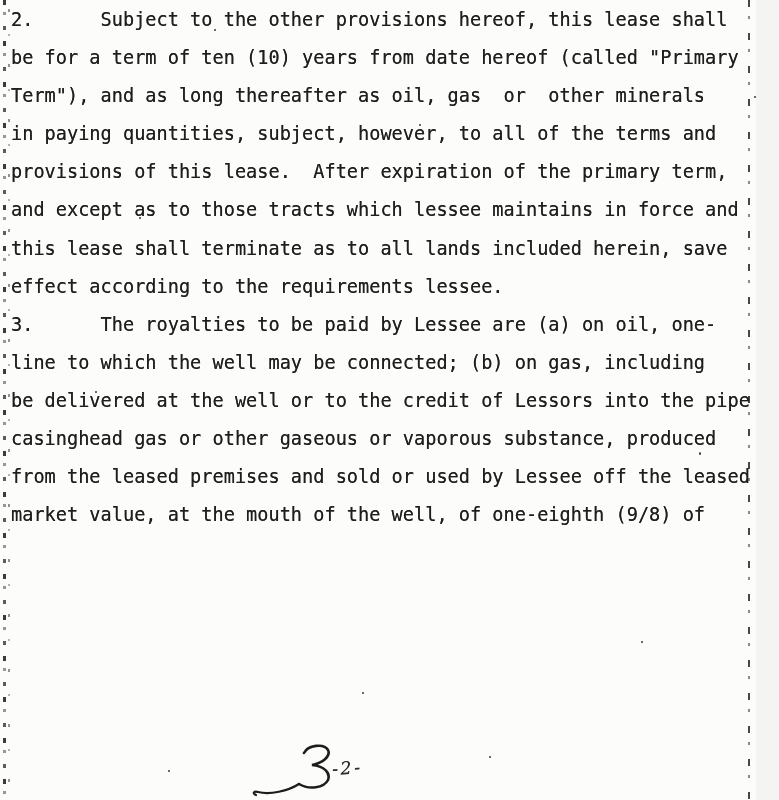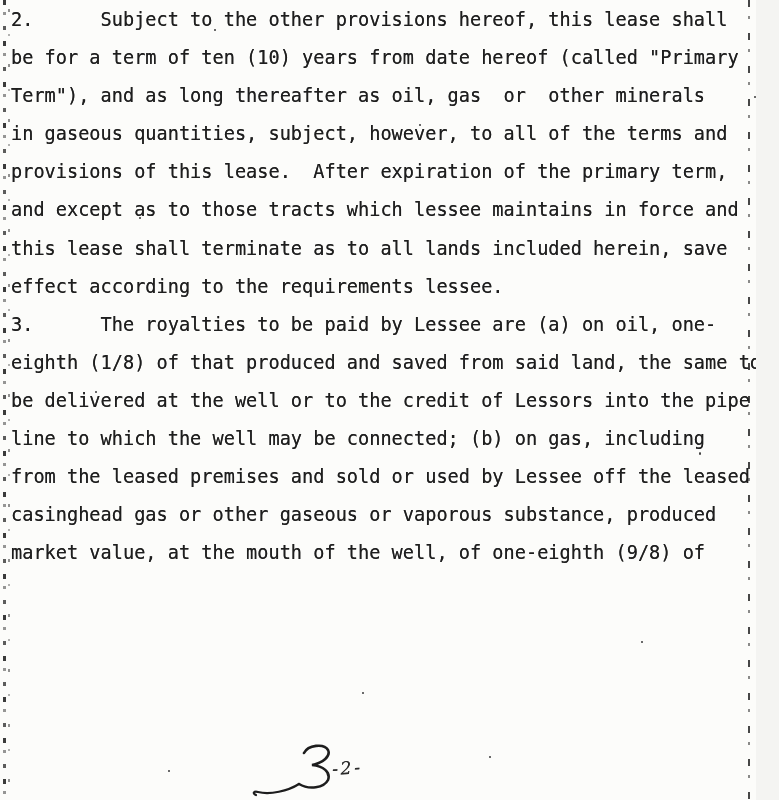--- a/index.html
+++ b/index.html
@@ -111,31 +111,30 @@
 <div class="page">
 
   <div class="edge edge-left-a"></div>
   <div class="edge edge-left-b"></div>
   <div class="edge edge-right-a"></div>
 
   <div class="text-block">
     <div class="line">2.      Subject to the other provisions hereof, this lease shall</div>
     <div class="line">be for a term of ten (10) years from date hereof (called "Primary</div>
     <div class="line">Term"), and as long thereafter as oil, gas  or  other minerals</div>
-    <div class="line">in gaseous quantities, subject, however, to all of the terms and</div>
+    <div class="line">in paying quantities, subject, however, to all of the terms and</div>
     <div class="line">provisions of this lease.  After expiration of the primary term,</div>
     <div class="line">and except as to those tracts which lessee maintains in force and</div>
     <div class="line">this lease shall terminate as to all lands included herein, save</div>
     <div class="line">effect according to the requirements lessee.</div>
     <div class="line">3.      The royalties to be paid by Lessee are (a) on oil, one-</div>
-    <div class="line">eighth (1/8) of that produced and saved from said land, the same to</div>
+    <div class="line">line to which the well may be connected; (b) on gas, including</div>
     <div class="line">be delivered at the well or to the credit of Lessors into the pipe</div>
-    <div class="line">line to which the well may be connected; (b) on gas, including</div>
+    <div class="line">casinghead gas or other gaseous or vaporous substance, produced</div>
     <div class="line">from the leased premises and sold or used by Lessee off the leased</div>
-    <div class="line">casinghead gas or other gaseous or vaporous substance, produced</div>
     <div class="line">market value, at the mouth of the well, of one-eighth (9/8) of</div>
   </div>
 
   <div class="footer-marks">
     <div class="handwritten-three" aria-label="3">
       <svg width="120" height="58" viewBox="0 0 120 58">
         <path d="M56,13 C60,5 76,3 80,10 C83,16 75,23 64,25 C75,26 83,32 80,40 C76,48 61,50 51,44" fill="none" stroke="#1d1d1d" stroke-width="2.6" stroke-linecap="round"></path>
         <path d="M51,44 C40,51 22,55 10,52 C6,51 4,53 8,55" fill="none" stroke="#1d1d1d" stroke-width="2.2" stroke-linecap="round"></path>
       </svg>
     </div>

